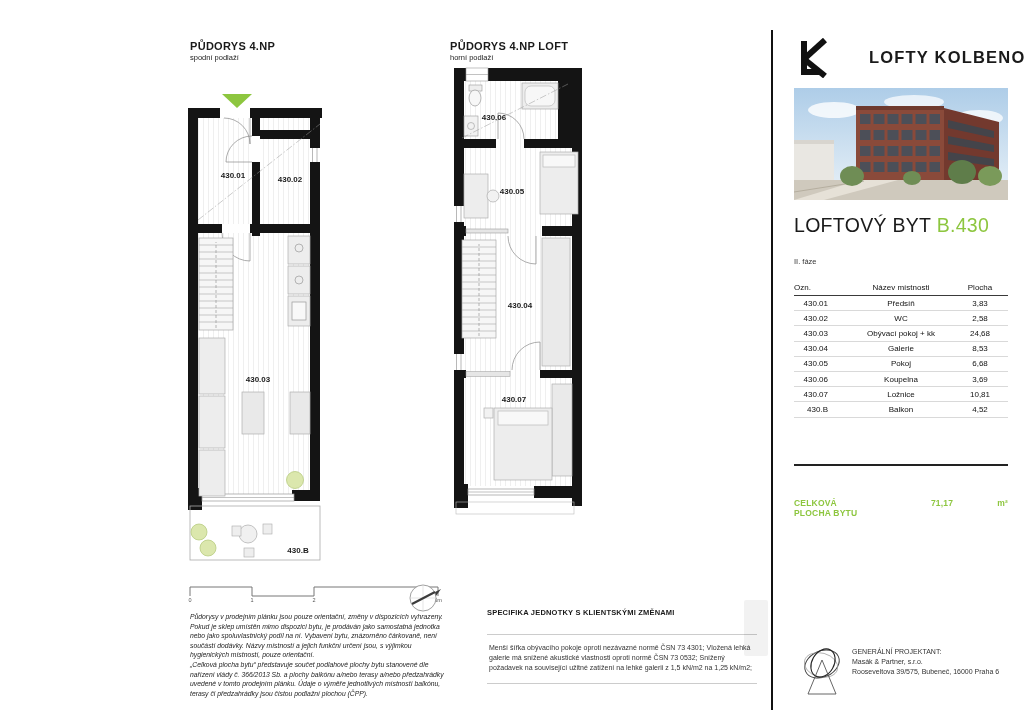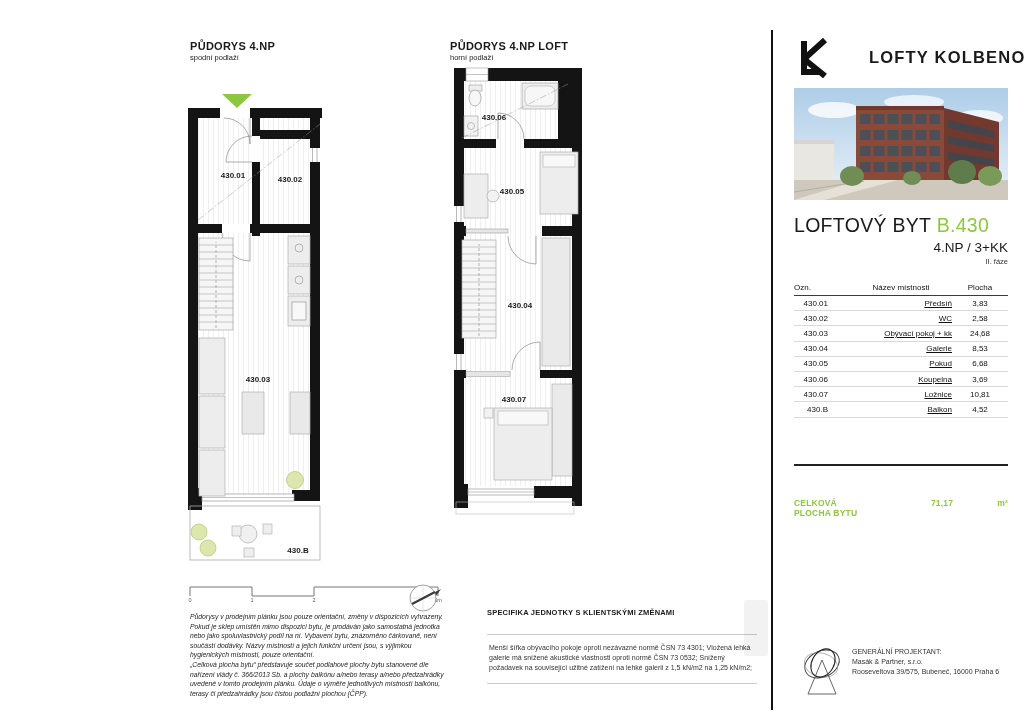--- a/index.html
+++ b/index.html
@@ -12,29 +12,29 @@
   
   .plan-title{font-size:11px;font-weight:bold;letter-spacing:.3px;}
   .plan-sub{font-size:7.5px;color:#222;margin-top:1px;}
   
   .vrule{width:2px;background:#111;}
   
   .brand{font-size:16.5px;font-weight:bold;letter-spacing:1.2px;white-space:nowrap;margin-left:27px;}
   .unit-line{font-size:19.5px;letter-spacing:.3px;white-space:nowrap;}
   .unit-num{color:#8dc63f;font-weight:normal;}
   .unit-spec{font-size:13.5px;text-align:right;}
-  .unit-phase{font-size:7.5px;text-align:right;color:#333;}
+  .unit-phase{font-size:7.5px;text-align:left;color:#333;}
   table.rooms{border-collapse:collapse;width:214px;font-size:8px;color:#111;}
   table.rooms th{font-weight:normal;border-bottom:1.5px solid #3a3a3a;padding:0 0 3px 0;}
   table.rooms th.h-ozn{text-align:left;width:42px;margin-left:11px;}
   table.rooms th.h-name{text-align:center;padding-left:14px;}
   table.rooms th.h-area{text-align:center;width:56px;}
   table.rooms td{border-bottom:1px solid #d9d9d9;padding:2.6px 0;}
   table.rooms td.c-ozn{text-align:right;padding-right:8px;}
-  table.rooms td.c-name{padding-left:14px;text-align:right;text-decoration:underline;}
+  table.rooms td.c-name{padding-left:14px;text-align:center;}
   table.rooms td.c-area{text-align:center;}
   .total-rule{height:2px;background:#222;}
   .total-row{display:flex;align-items:baseline;font-size:8.5px;font-weight:bold;color:#8dc63f;letter-spacing:.2px;}
   .total-row .sp{flex:1;}
   .total-unit{margin-left:12px;font-weight:bold;margin-top:28px;}
   
   .disclaimer{font-size:6.8px;font-style:italic;line-height:9.6px;color:#222;white-space:pre-line;}
   .spec-title{font-size:7.5px;font-weight:bold;letter-spacing:.2px;}
   .spec-box{border-top:1px solid #ccc;border-bottom:1px solid #ccc;padding:8px 2px 10px 2px;margin-top:17px;
             font-size:7px;line-height:10px;color:#333;}
@@ -339,21 +339,20 @@
     <ellipse cx="168" cy="84" rx="14" ry="12" fill="#5f7d4a"></ellipse>
     <ellipse cx="196" cy="88" rx="12" ry="10" fill="#7a9a5a"></ellipse>
     <ellipse cx="118" cy="90" rx="9" ry="7" fill="#6f8d55"></ellipse>
   </svg>
 
   <div class="abs unit-line" style="left:794px;top:214px;width:214px;">
     <span>LOFTOVÝ BYT</span>
     <span> </span>
     <span class="unit-num">B.430</span>
   </div>
-  <div class="abs unit-spec" style="left:794px;top:240px;width:214px;">4.NP / 3+KK</div>
   <div class="abs unit-phase" style="left:794px;top:257px;width:214px;">II. fáze</div>
 
   <table class="rooms abs" style="left:794px;top:283px;">
     <thead>
       <tr>
         <th class="h-ozn">Ozn.</th>
         <th class="h-name">Název místnosti</th>
         <th class="h-area">Plocha</th>
       </tr>
     </thead>
@@ -373,21 +372,21 @@
         <td class="c-name">Obývací pokoj + kk</td>
         <td class="c-area">24,68</td>
       </tr>
       <tr>
         <td class="c-ozn">430.04</td>
         <td class="c-name">Galerie</td>
         <td class="c-area">8,53</td>
       </tr>
       <tr>
         <td class="c-ozn">430.05</td>
-        <td class="c-name">Pokud</td>
+        <td class="c-name">Pokoj</td>
         <td class="c-area">6,68</td>
       </tr>
       <tr>
         <td class="c-ozn">430.06</td>
         <td class="c-name">Koupelna</td>
         <td class="c-area">3,69</td>
       </tr>
       <tr>
         <td class="c-ozn">430.07</td>
         <td class="c-name">Ložnice</td>

